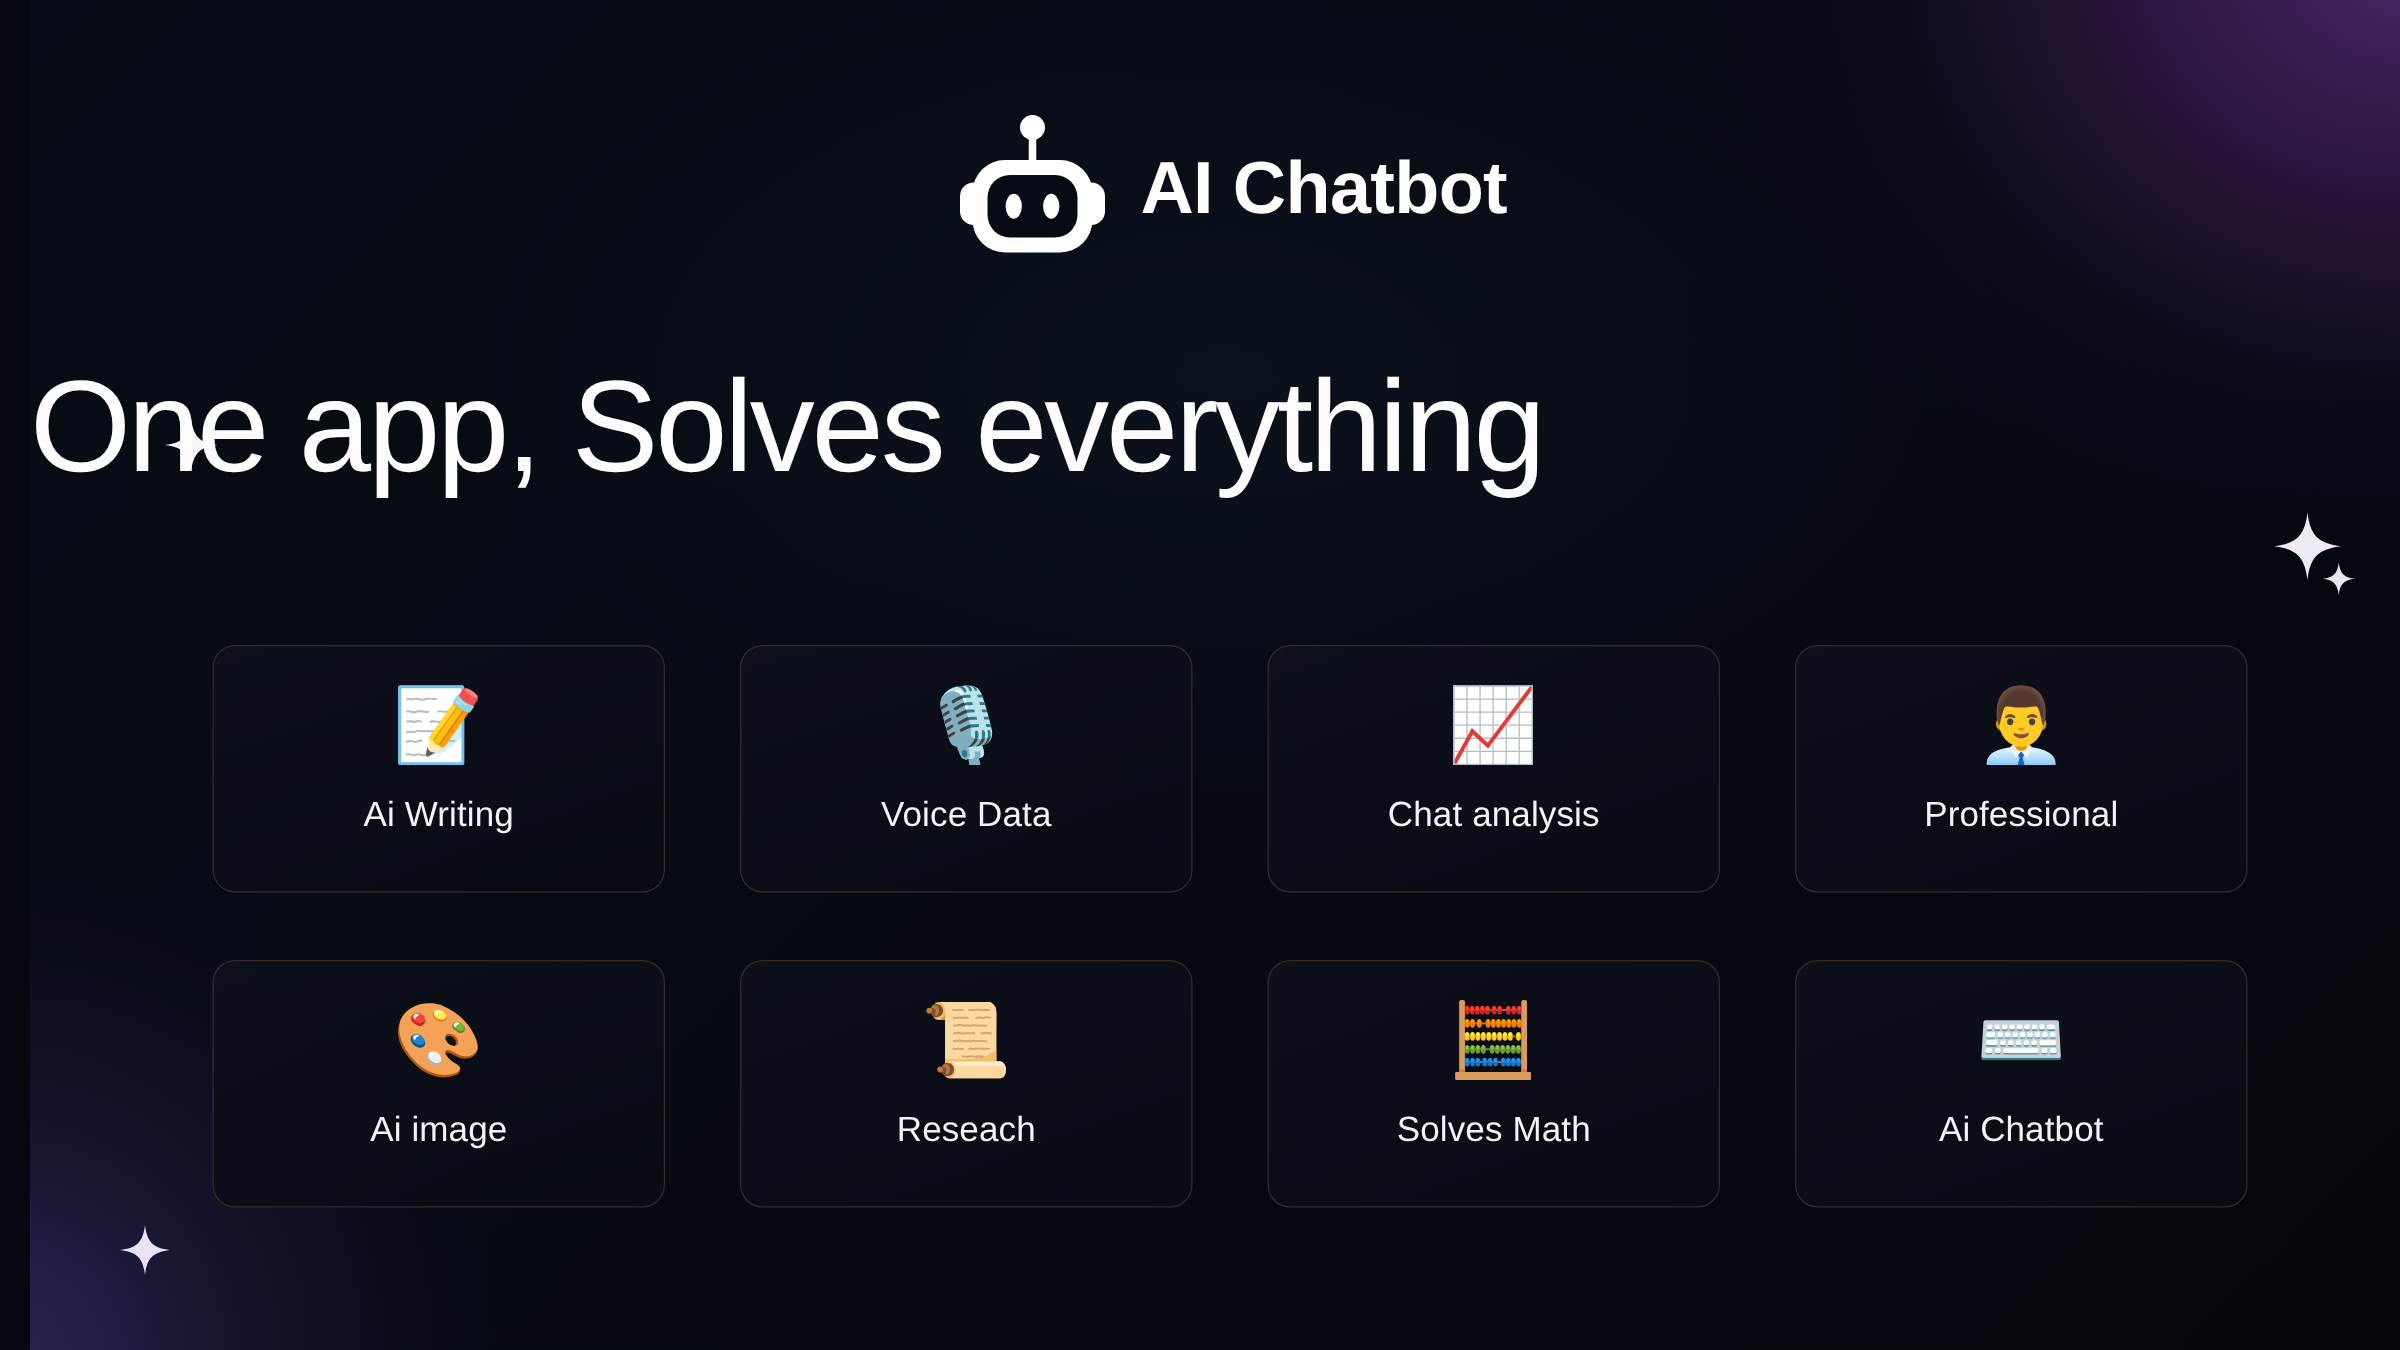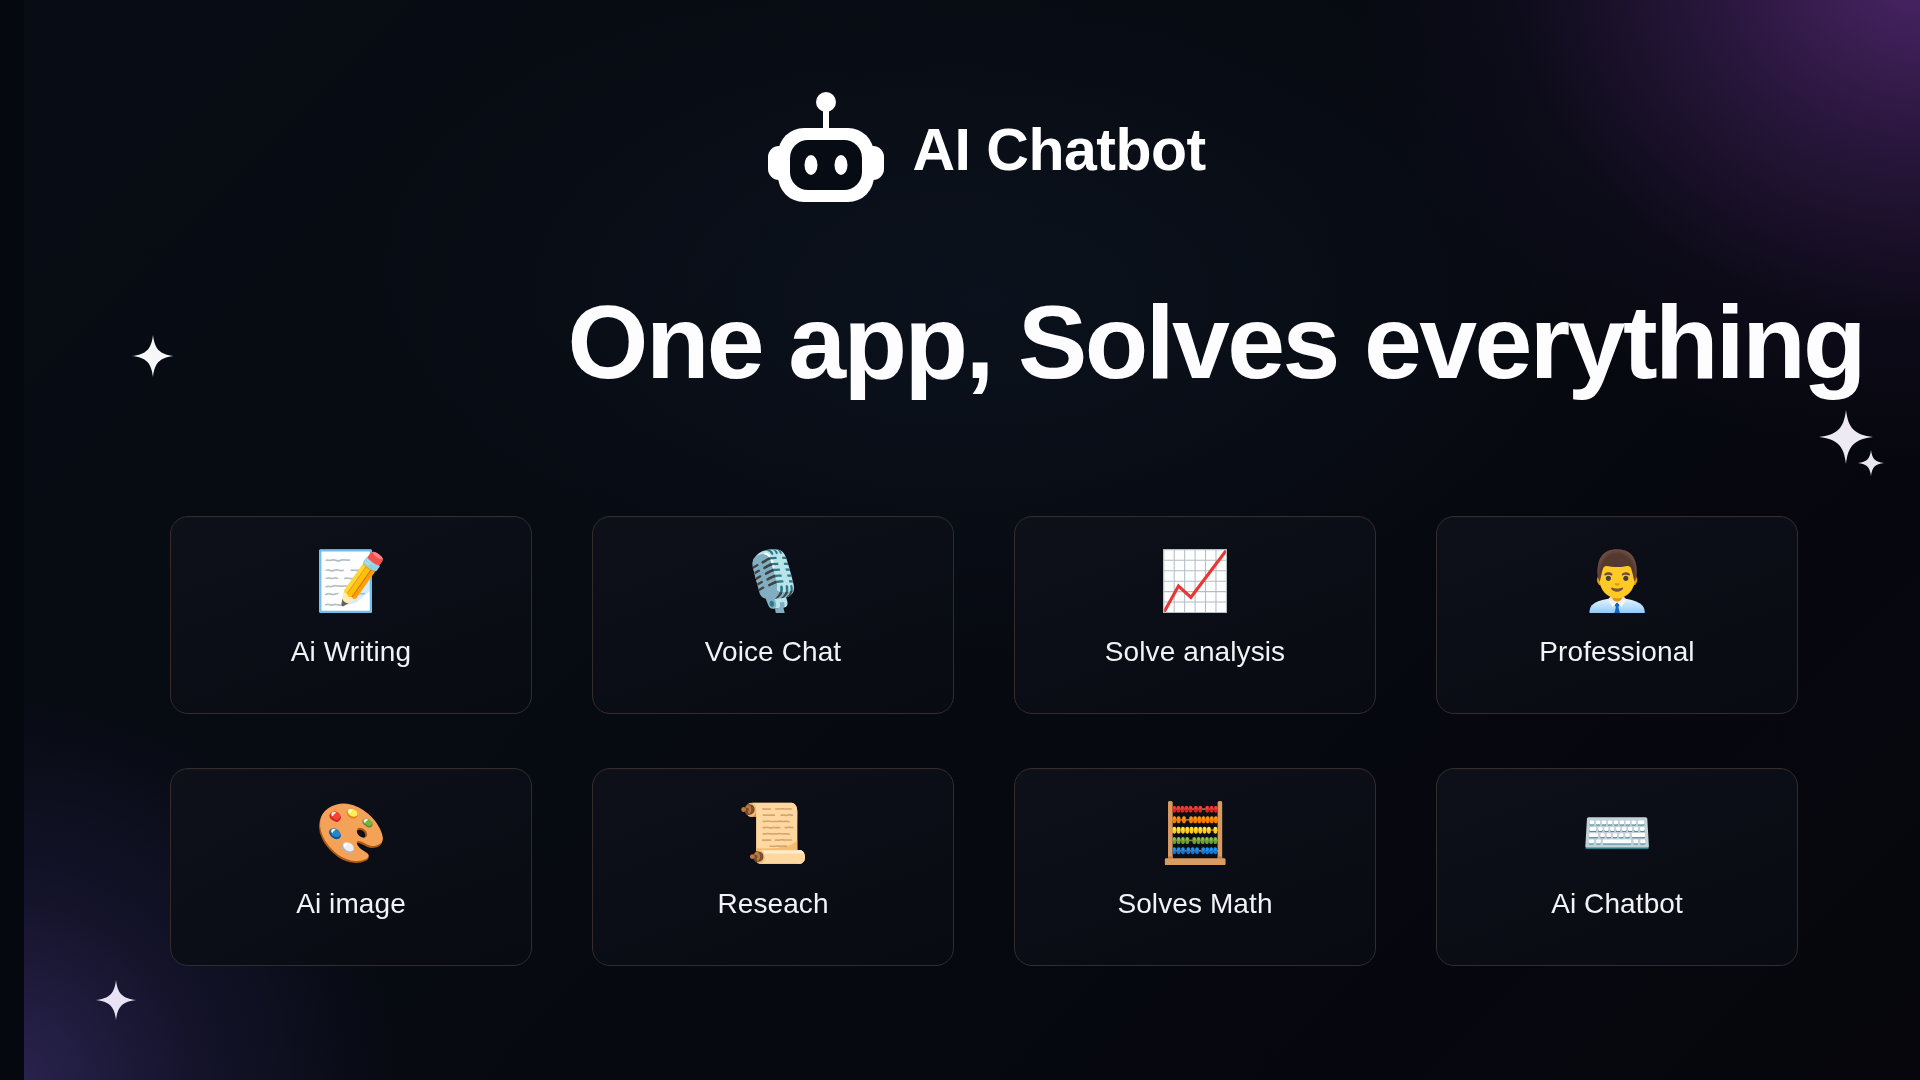--- a/index.html
+++ b/index.html
@@ -33,24 +33,24 @@
     color:#ffffff;
     font-size:59px;
     font-weight:bold;
     letter-spacing:-0.5px;
     line-height:1;
   }
 
   
   .headline{
     position:absolute; top:287px; left:0; width:1840px;
-    text-align:right;
+    text-align:left;
     color:#fdfcff;
     font-size:104px;
-    font-weight:bold;
+    font-weight:normal;
     letter-spacing:-2.6px;
     line-height:1.06;
     white-space:nowrap;
   }
 
   
   .spark{ position:absolute; display:block; }
   .spark svg{ display:block; width:100%; height:100%; }
 
   .spark-left  { left:108px;  top:335px;  width:42px;  height:42px;  opacity:0.97; }
@@ -149,26 +149,26 @@
 
   <div class="grid">
 
     <div class="card">
       <span class="card-icon">📝</span>
       <span class="card-label">Ai Writing</span>
     </div>
 
     <div class="card">
       <span class="card-icon">🎙️</span>
-      <span class="card-label">Voice Chat</span>
+      <span class="card-label">Voice Data</span>
     </div>
 
     <div class="card">
       <span class="card-icon">📈</span>
-      <span class="card-label">Solve analysis</span>
+      <span class="card-label">Chat analysis</span>
     </div>
 
     <div class="card">
       <span class="card-icon">👨‍💼</span>
       <span class="card-label">Professional</span>
     </div>
 
     <div class="card">
       <span class="card-icon">🎨</span>
       <span class="card-label">Ai image</span>

